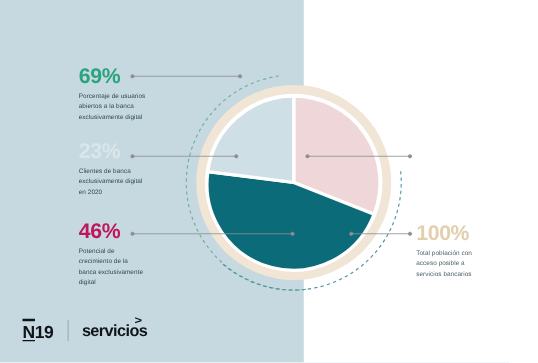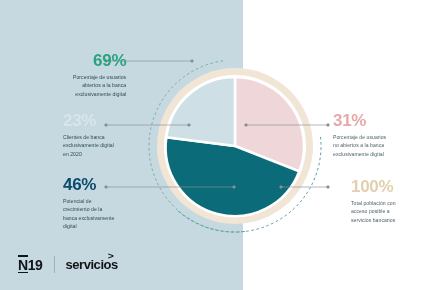--- a/index.html
+++ b/index.html
@@ -32,34 +32,34 @@
   }
   .stat .desc{
     font-size:5.1px;
     line-height:1.62;
     color:#2d4a52;
     margin-top:4px;
     white-space:pre-line;
     letter-spacing:.05px;
   }
 
-  .stat-69{left:73px;top:52px;text-align:right;}
+  .stat-69{left:63px;top:52px;}
   .stat-69 .big{font-size:17px;color:#2aa37f;}
 
   .stat-23{left:63px;top:112px;}
   .stat-23 .big{font-size:17px;color:#d9e6ea;}
 
   .stat-46{left:63px;top:176px;}
-  .stat-46 .big{font-size:17px;color:#0c4a6e;}
+  .stat-46 .big{font-size:17px;color:#be185d;}
 
   .stat-31{left:333px;top:112px;}
   .stat-31 .big{font-size:17px;color:#e7a8ab;}
   .stat-31 .desc{color:#4a5f66;}
 
-  .stat-100{left:351px;top:178px;}
+  .stat-100{left:333px;top:178px;}
   .stat-100 .big{font-size:17px;color:#e2cfae;}
   .stat-100 .desc{color:#4a5f66;}
 
   
   .connectors{position:absolute;left:0;top:0;width:430px;height:290px;pointer-events:none;}
 
   
   .footer{position:absolute;left:18px;top:256px;display:flex;align-items:center;gap:11px;}
   .logo-n26{
     font-size:14px;font-weight:bold;color:#101418;
@@ -154,26 +154,20 @@
   </div>
 
   <div class="stat stat-46">
     <div class="big">46%</div>
     <div class="desc">Potencial de
 crecimiento de la
 banca exclusivamente
 digital</div>
   </div>
 
-  <div class="stat stat-31">
-    <div class="big">31%</div>
-    <div class="desc">Porcentaje de usuarios
-no abiertos a la banca
-exclusivamente digital</div>
-  </div>
 
   <div class="stat stat-100">
     <div class="big">100%</div>
     <div class="desc">Total población con
 acceso posible a
 servicios bancarios</div>
   </div>
 
   <div class="footer">
     <div class="logo-n26">

